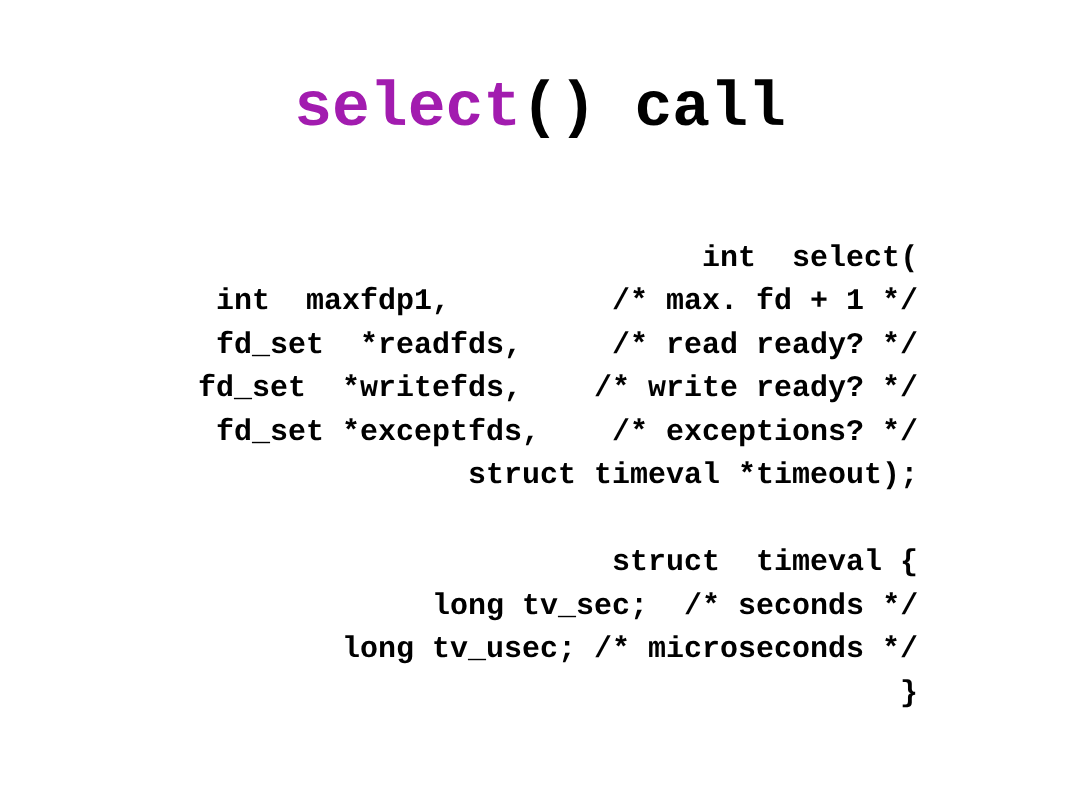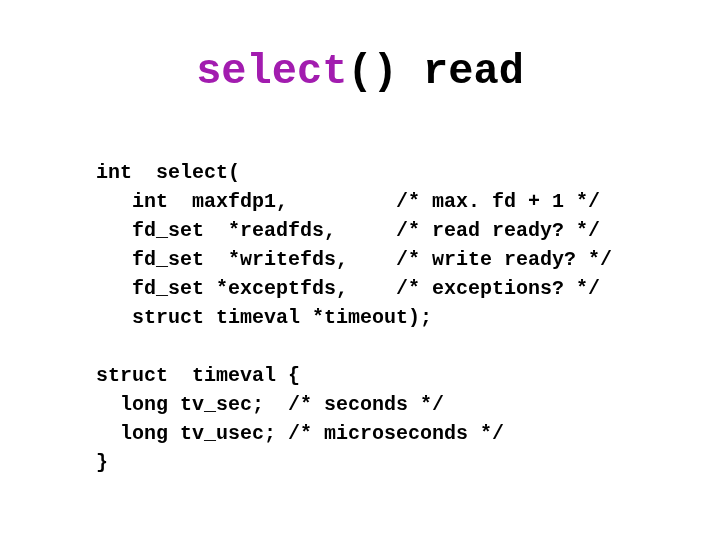--- a/index.html
+++ b/index.html
@@ -31,29 +31,30 @@
   .title .word { color: #000; }
   .codeblock {
     position: absolute;
     top: 158px;
     left: 96px;
     font-size: 20px;
     font-weight: bold;
     line-height: 1.45;
     white-space: pre;
     color: #000;
+    text-align: right;
   }
 </style>
 </head>
 <body>
 
 <div class="slide">
 
   <div class="title">
-    <span class="fn">select</span><span class="parens">()</span><span class="word"> read</span>
+    <span class="fn">select</span><span class="parens">()</span><span class="word"> call</span>
   </div>
 
   <div class="codeblock"><span>int  select(</span>
 <span>   int  maxfdp1,         /* max. fd + 1 */</span>
 <span>   fd_set  *readfds,     /* read ready? */</span>
 <span>   fd_set  *writefds,    /* write ready? */</span>
 <span>   fd_set *exceptfds,    /* exceptions? */</span>
 <span>   struct timeval *timeout);</span>
 <span></span>
 <span>struct  timeval {</span>

